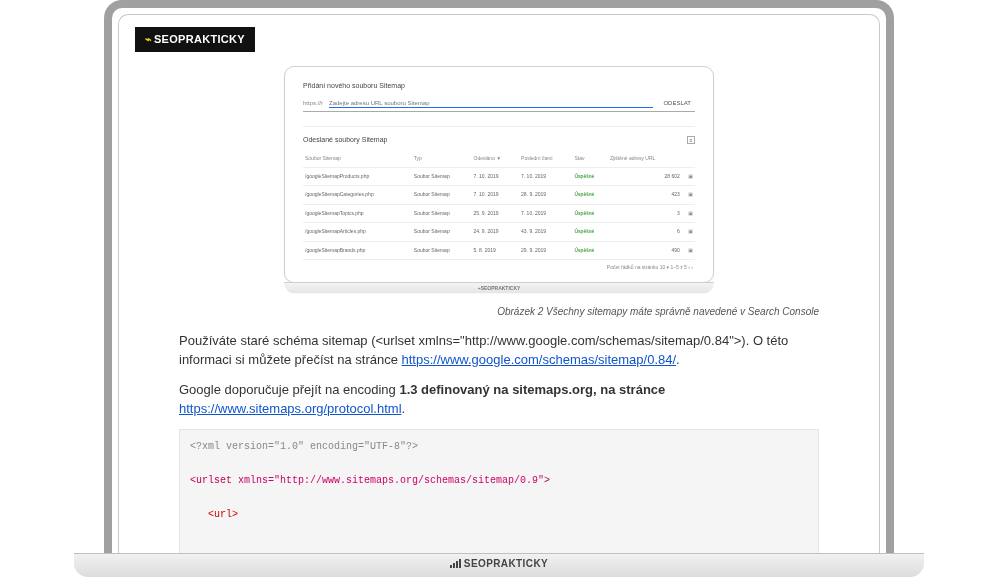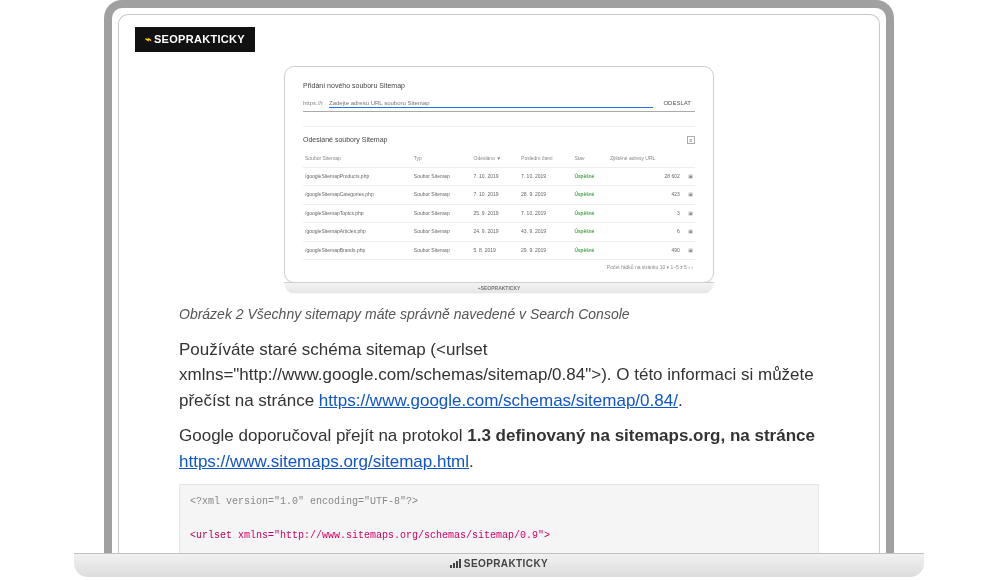--- a/index.html
+++ b/index.html
@@ -148,27 +148,27 @@
       border-bottom-left-radius: 12px;
       border-bottom-right-radius: 12px;
       text-align: center;
       font-size: 5px;
       color: #777;
       line-height: 10px;
       font-weight: bold;
     }
 
     .caption {
-      text-align: left;
+      text-align: right;
       font-style: italic;
-      font-size: 14px;
+      font-size: 10px;
       color: #555;
       margin: 10px 0 12px;
     }
-    .para { margin: 0 0 10px; font-size: 17px; }
+    .para { margin: 0 0 10px; font-size: 13px; }
     a.link { color: #1155cc; text-decoration: underline; }
     .bold { font-weight: bold; }
 
     pre.code {
       background: #f5f5f5;
       border: 1px solid #e5e5e5;
       padding: 8px 10px;
       font-family: "Courier New", monospace;
       font-size: 10px;
       line-height: 1.7;
@@ -312,23 +312,23 @@
       <div class="gsc-laptopbase">⌁SEOPRAKTICKY</div>
 
       <div class="caption">Obrázek 2 Všechny sitemapy máte správně navedené v Search Console</div>
 
       <p class="para">
         <span>Používáte staré schéma sitemap (&lt;urlset xmlns="http://www.google.com/schemas/sitemap/0.84"&gt;). O této informaci si můžete přečíst na stránce </span>
         <a class="link" href="#">https://www.google.com/schemas/sitemap/0.84/</a><span>.</span>
       </p>
 
       <p class="para">
-        <span>Google doporučoval přejít na protokol </span>
+        <span>Google doporučuje přejít na encoding </span>
         <span class="bold">1.3 definovaný na sitemaps.org, na stránce</span><br>
-        <a class="link" href="#">https://www.sitemaps.org/sitemap.html</a><span>.</span>
+        <a class="link" href="#">https://www.sitemaps.org/protocol.html</a><span>.</span>
       </p>
 
 
       <pre class="code"><span class="xml-pi">&lt;?xml version="1.0" encoding="UTF-8"?&gt;</span>
 
 <span class="xml-tag">&lt;urlset </span><span class="xml-attr">xmlns="http://www.sitemaps.org/schemas/sitemap/0.9"</span><span class="xml-tag">&gt;</span>
 
    <span class="xml-red">&lt;url&gt;</span>
 
       

